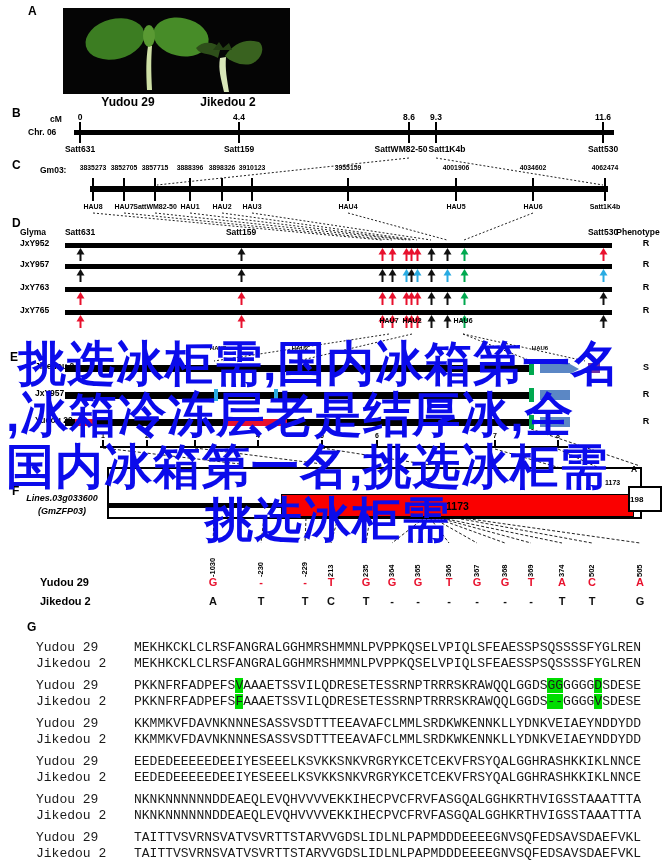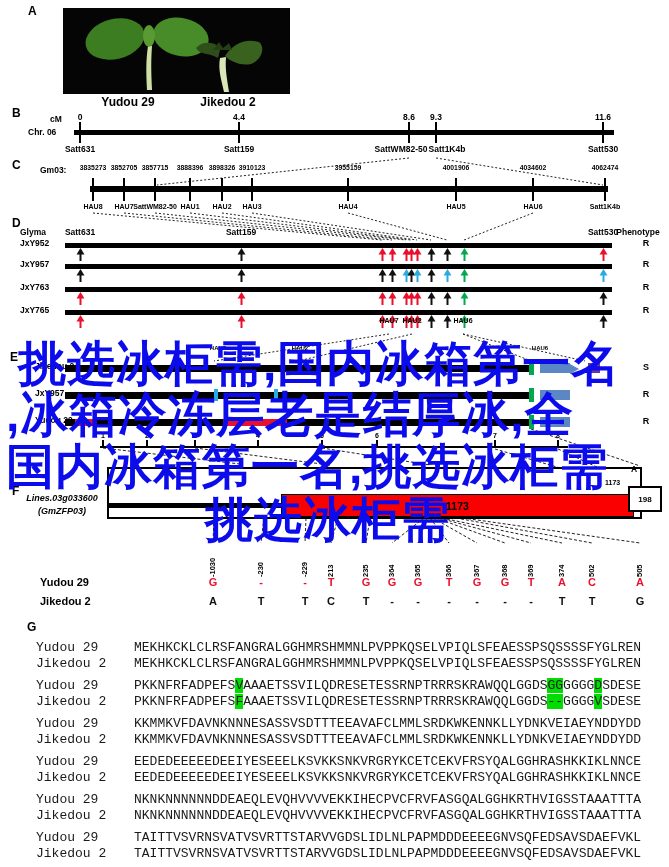--- a/index.html
+++ b/index.html
@@ -21,21 +21,21 @@
   .seqname{font-family:"Liberation Mono","DejaVu Sans Mono",monospace;font-size:13px;
            white-space:pre;z-index:10;color:#1a1a1a;}
   .hl{background:#00dd00;}
   .wm{font-weight:bold;white-space:nowrap;z-index:50;line-height:1;
       font-family:"Liberation Sans",sans-serif;}
   svg{display:block;}
   .photo{background:#050505;z-index:10;}
   .fbox{background:#fff;border:2px solid #000;z-index:9;}
   .redbar{border:1.5px solid #000;z-index:11;display:flex;align-items:center;justify-content:center;
           font-weight:bold;font-size:10.5px;color:#000;}
-  .box198{background:#fff;border:2px solid #000;z-index:12;display:flex;align-items:center;justify-content:center;
+  .box198{background:#fff;border:2px solid #000;z-index:12;display:flex;align-items:center;
           font-weight:bold;font-size:8px;}
   .genename{font-style:italic;font-weight:bold;font-size:9px;z-index:10;white-space:nowrap;}
 </style>
 </head>
 <body>
 
 <div id="fig">
 
   <svg class="abs" style="left:0;top:0;z-index:4;" width="669" height="867" id="connSvg">
       <line x1="409" y1="158" x2="157" y2="185" stroke="#222" stroke-width="1" stroke-dasharray="2 2"></line>

